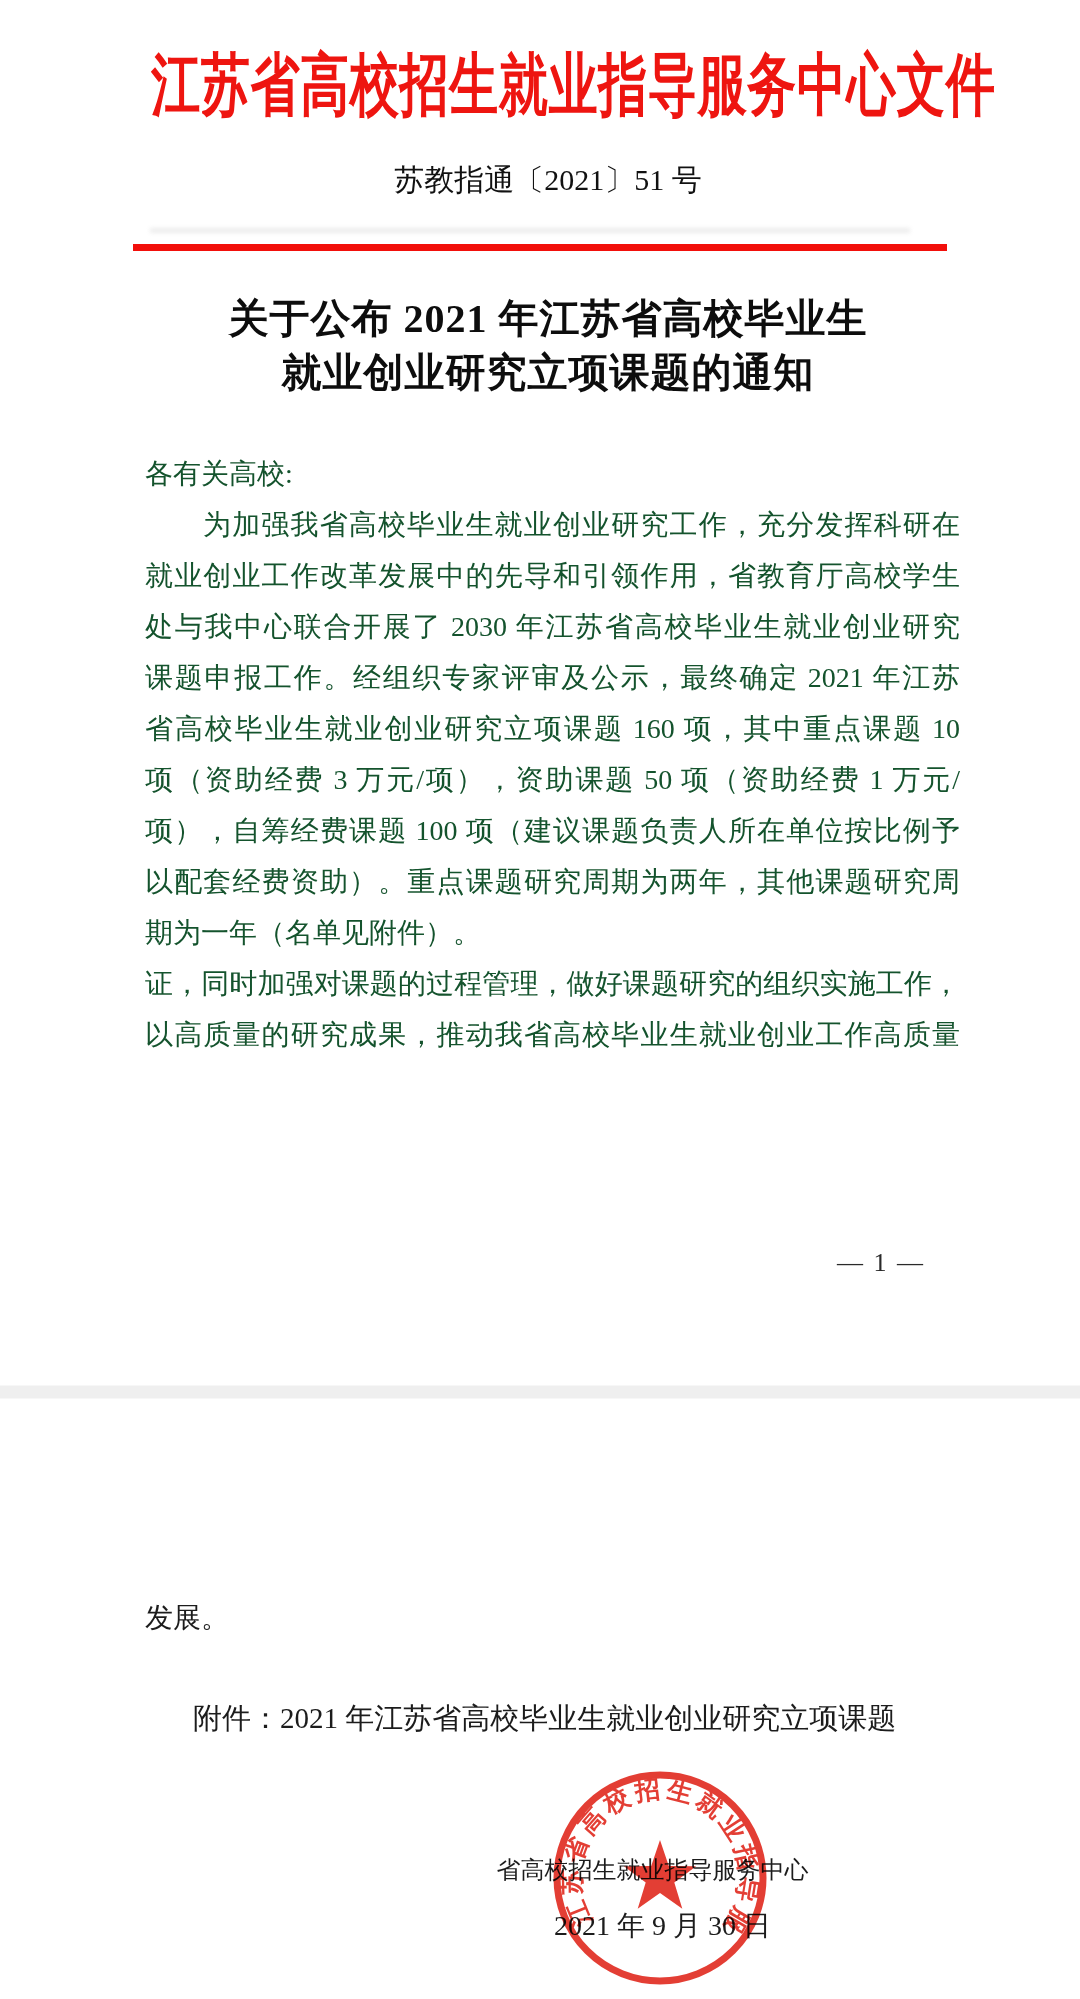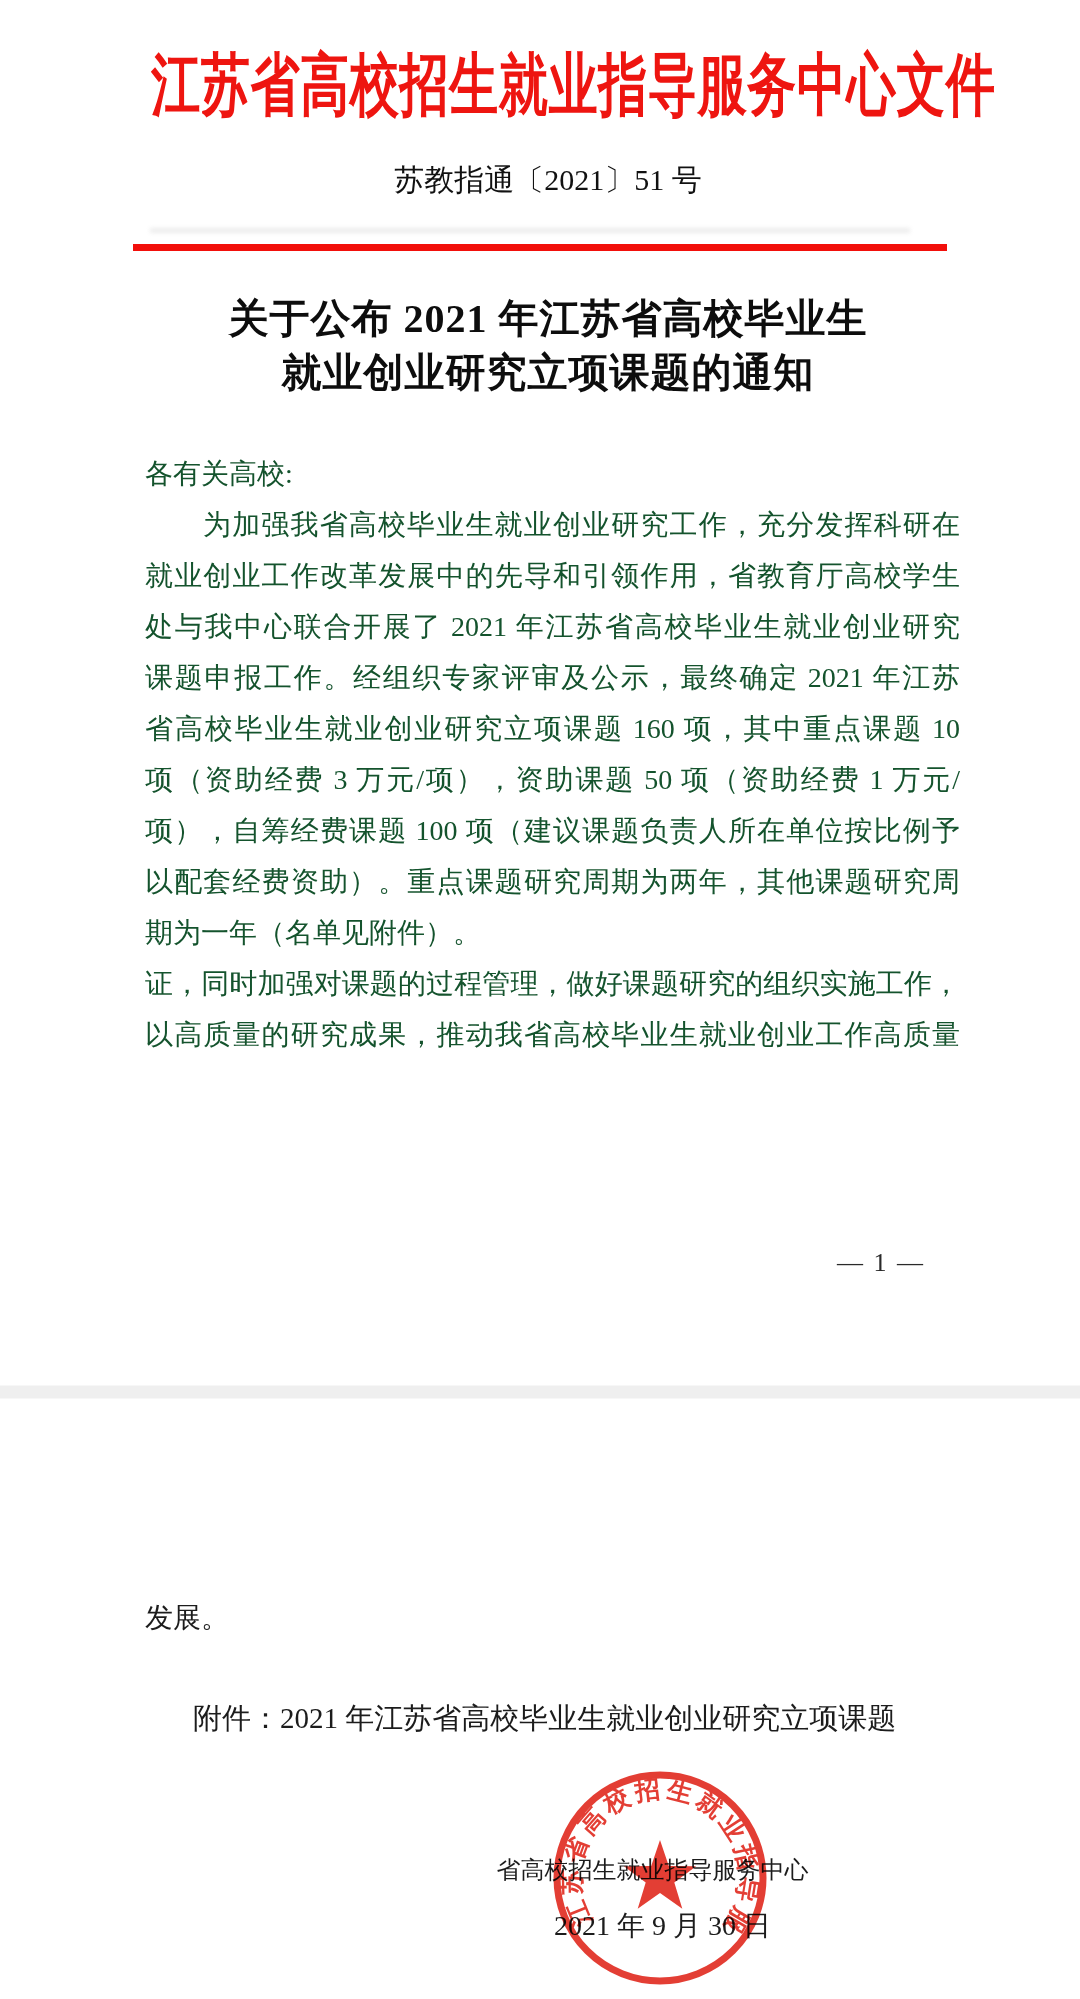--- a/index.html
+++ b/index.html
@@ -156,21 +156,21 @@
 
   <div class="notice-title">
     <div>关于公布 2021 年江苏省高校毕业生</div>
     <div>就业创业研究立项课题的通知</div>
   </div>
 
   <div class="body-block">
       <div class="bline">各有关高校:</div>
       <div class="bline ind just">为加强我省高校毕业生就业创业研究工作，充分发挥科研在</div>
       <div class="bline just">就业创业工作改革发展中的先导和引领作用，省教育厅高校学生</div>
-      <div class="bline just">处与我中心联合开展了 2021 年江苏省高校毕业生就业创业研究</div>
+      <div class="bline just">处与我中心联合开展了 2030 年江苏省高校毕业生就业创业研究</div>
       <div class="bline just">课题申报工作。经组织专家评审及公示，最终确定 2021 年江苏</div>
       <div class="bline just">省高校毕业生就业创业研究立项课题 160 项，其中重点课题 10</div>
       <div class="bline just">项（资助经费 3 万元/项），资助课题 50 项（资助经费 1 万元/</div>
       <div class="bline just">项），自筹经费课题 100 项（建议课题负责人所在单位按比例予</div>
       <div class="bline just">以配套经费资助）。重点课题研究周期为两年，其他课题研究周</div>
       <div class="bline">期为一年（名单见附件）。</div>
       <div class="bline just">证，同时加强对课题的过程管理，做好课题研究的组织实施工作，</div>
       <div class="bline just">以高质量的研究成果，推动我省高校毕业生就业创业工作高质量</div>
     </div>
 

